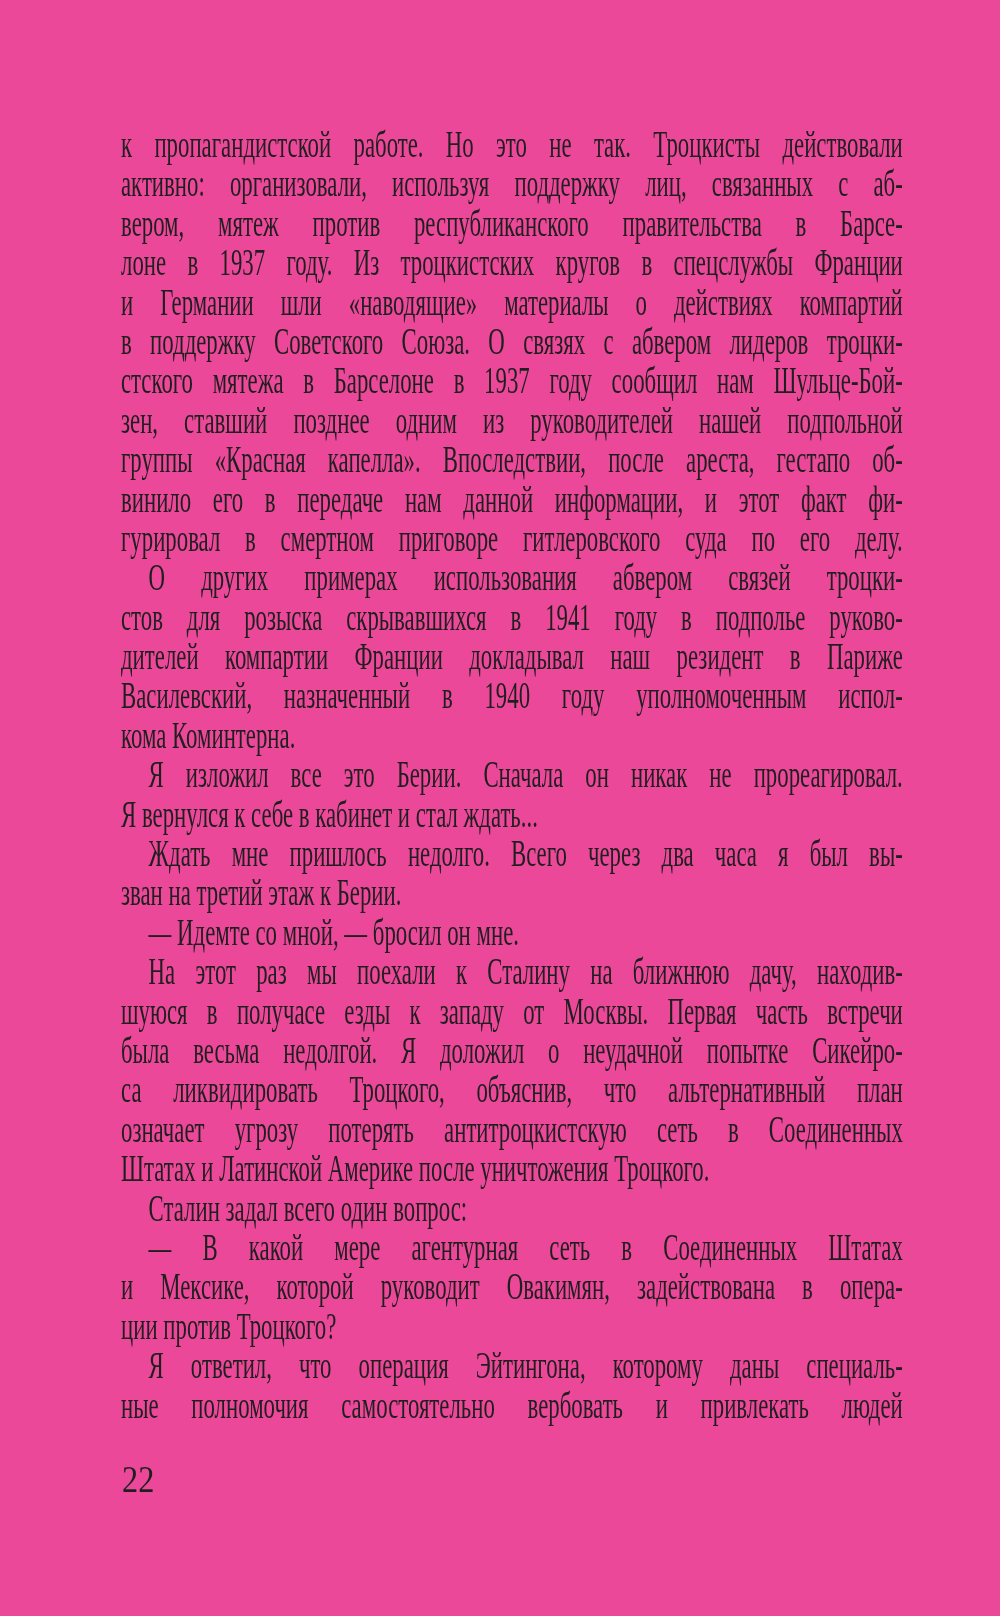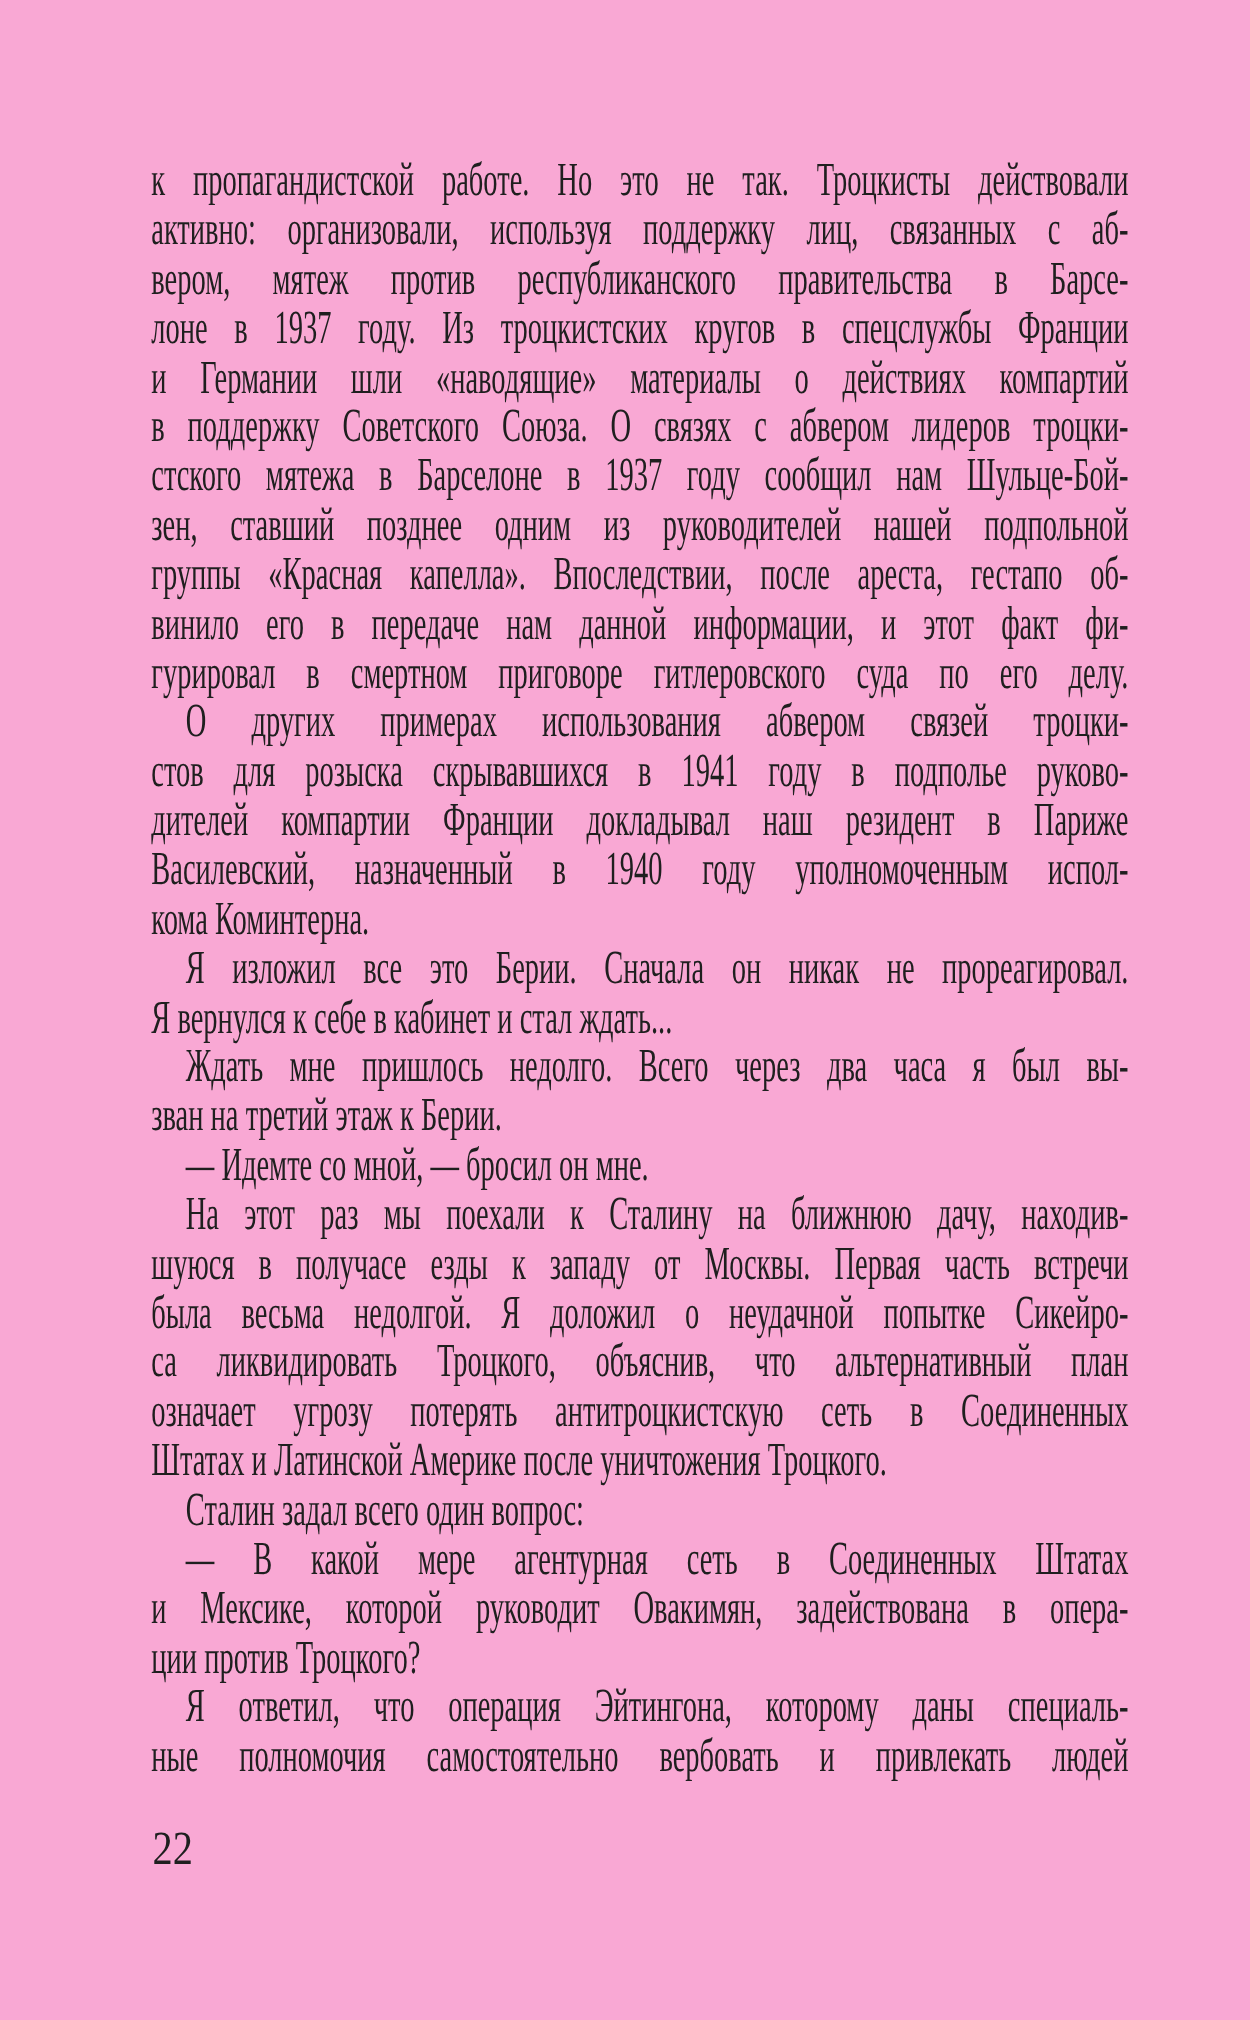--- a/index.html
+++ b/index.html
@@ -1,20 +1,20 @@
 <!DOCTYPE html>
 <html><head>
 <meta charset="utf-8">
 <style>
   html,body{margin:0;padding:0;background:#ffffff;}
   .page{
     position:relative;
     width:1000px;
     height:1616px;
-    background:#f9a8d4;
+    background:#ec4899;
     overflow:hidden;
     font-family:"Liberation Serif","DejaVu Serif",serif;
     color:#1f1f1f;
   }
   .text-block{
     position:absolute;
     left:121px;
     top:125px;
     width:782px;
   }

